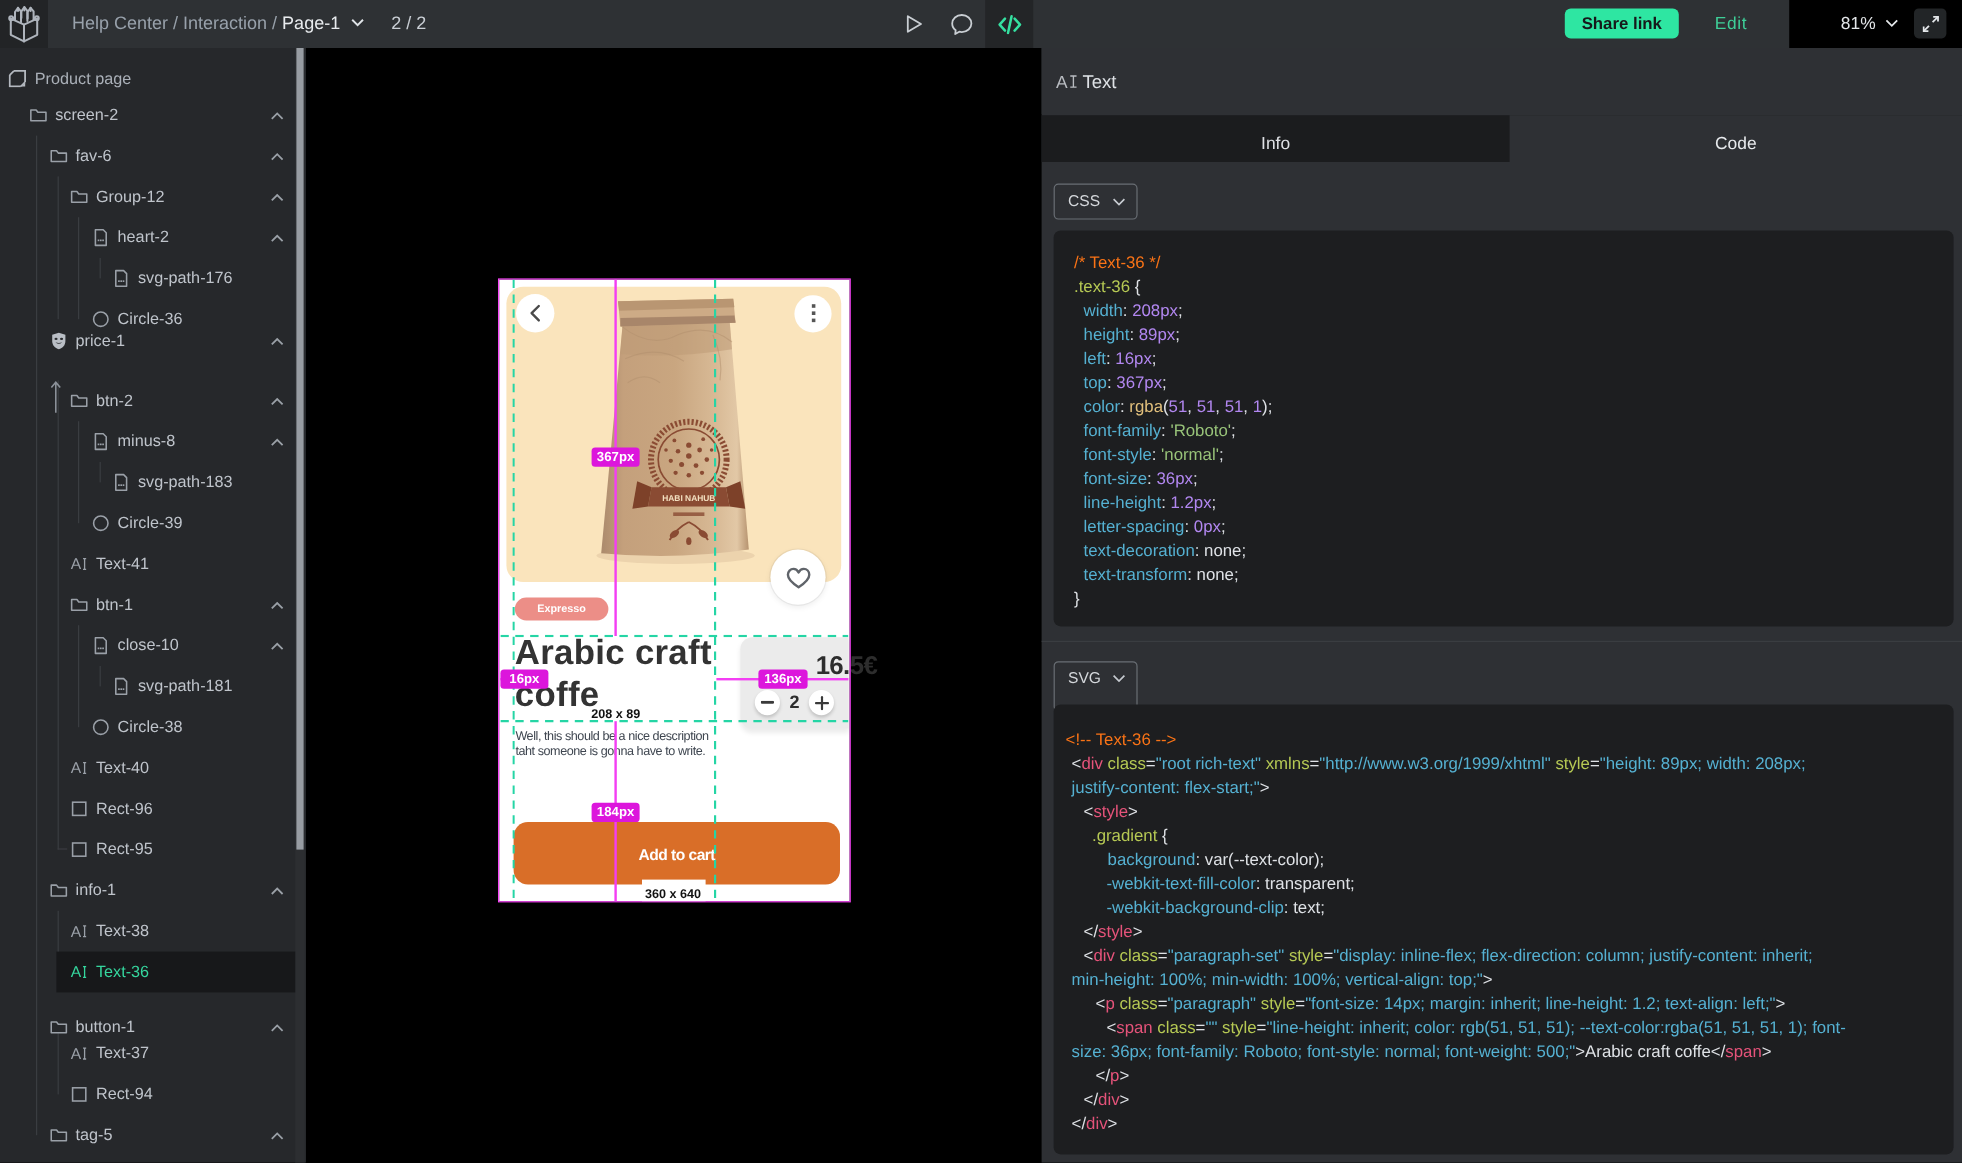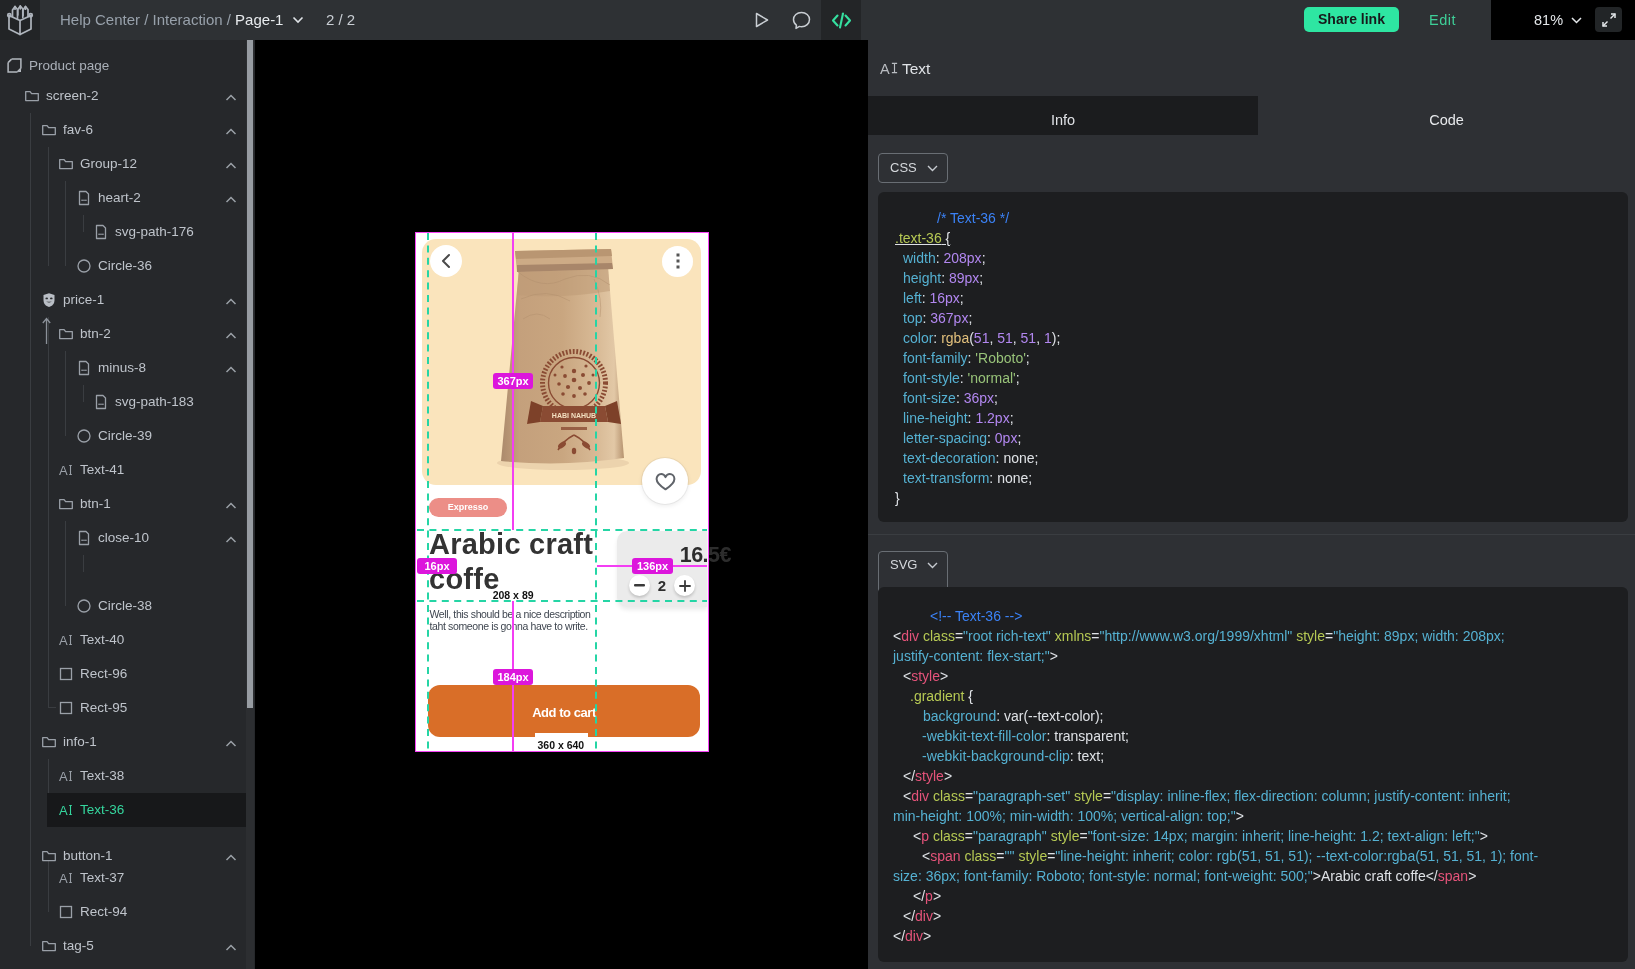--- a/index.html
+++ b/index.html
@@ -51,21 +51,21 @@
   #selborder { position:absolute; left:159.5px; top:191.5px; width:294px; height:520px; border:1.5px solid #f743f7; }
   
   #panel { position:absolute; left:868px; top:40px; width:767px; height:929px; background:#2e3034; }
   #phead { position:absolute; left:0; top:0; width:767px; height:55px; background:#2e3034; }
   #ptabs { position:absolute; left:0; top:56px; width:767px; height:39px; background:#1b1c1e; }
   #tab-code { position:absolute; left:390px; top:0; width:377px; height:39px; background:#2e3034; }
   .tabtxt { font-size:14.5px; color:#e8eaed; text-align:center; line-height:49px; }
   .sel-box { position:absolute; width:70px; height:30px; border:1px solid #696e74; border-radius:4px; color:#d5d8dc; font-size:13px; }
   .codeblock { position:absolute; left:10px; width:750px; background:#1d1e20; border-radius:6px; font-size:14px; line-height:20px; color:#dfe2e6; }
   .cl { padding-left:17px; white-space:pre; }
-  .c-com { color:#3b82f6;margin-left:42px; }
+  .c-com { color:#f97316; }
   .c-sel { color:#b6c954; }
   .c-prop { color:#55b1d2; }
   .c-num { color:#b287f0; }
   .c-fn { color:#e2c07c; }
   .c-str { color:#98c379; }
   .c-tag { color:#e5537a; }
   .c-attr { color:#b6c954; }
   .c-val { color:#55b1d2; }
 </style>
 </head>
@@ -339,21 +339,21 @@
             </g>
           </svg></span>
         <span class="nm" style="left:115px;">svg-path-176</span>
       </div>
     <div class="row" style="top:209px;">
         <span class="ic" style="left:76px;"><svg width="16" height="16" viewBox="0 0 16 16">
             <circle cx="8" cy="8" r="6" fill="none" stroke="#9aa0a8" stroke-width="1.3"></circle>
           </svg></span>
         <span class="nm" style="left:98px;">Circle-36</span>
       </div>
-    <div class="row" style="top:243px;">
+    <div class="row" style="top:227px;">
         <span class="ic" style="left:41px;"><svg width="16" height="16" viewBox="0 0 16 16">
             <path d="M8 1.2 L13.5 3 V8 C13.5 11.8 11.3 14.2 8 15 C4.7 14.2 2.5 11.8 2.5 8 V3 Z" fill="#b9bec5"></path>
             <g fill="#2a2c2f">
               <ellipse cx="5.7" cy="6.4" rx="1.3" ry="0.9"></ellipse>
               <ellipse cx="10.3" cy="6.4" rx="1.3" ry="0.9"></ellipse>
               <path d="M5.2 9.2 Q8 11.8 10.8 9.2 Q8 10.4 5.2 9.2 Z"></path>
             </g>
           </svg></span>
         <span class="nm" style="left:63px;">price-1</span>
         <span class="ch"><svg width="12" height="8" viewBox="0 0 12 8">
@@ -423,20 +423,31 @@
               <rect x="5.4" y="9.6" width="1.4" height="1.4"></rect>
               <rect x="7.3" y="9.6" width="1.4" height="1.4"></rect>
               <rect x="9.2" y="9.6" width="1.4" height="1.4"></rect>
             </g>
           </svg></span>
         <span class="nm" style="left:98px;">close-10</span>
         <span class="ch"><svg width="12" height="8" viewBox="0 0 12 8">
             <path d="M1.5 6 L6 1.5 L10.5 6" fill="none" stroke="#9aa0a7" stroke-width="1.5"></path>
           </svg></span>
       </div>
+    <div class="row" style="top:515px;">
+        <span class="ic" style="left:93px;"><svg width="16" height="16" viewBox="0 0 16 16">
+            <path d="M3.5 1.5 H10 L12.5 4 V14.5 H3.5 Z" fill="none" stroke="#9aa0a8" stroke-width="1.3" stroke-linejoin="round"></path>
+            <g fill="#9aa0a8">
+              <rect x="5.4" y="9.6" width="1.4" height="1.4"></rect>
+              <rect x="7.3" y="9.6" width="1.4" height="1.4"></rect>
+              <rect x="9.2" y="9.6" width="1.4" height="1.4"></rect>
+            </g>
+          </svg></span>
+        <span class="nm" style="left:115px;">svg-path-181</span>
+      </div>
     <div class="row" style="top:549px;">
         <span class="ic" style="left:76px;"><svg width="16" height="16" viewBox="0 0 16 16">
             <circle cx="8" cy="8" r="6" fill="none" stroke="#9aa0a8" stroke-width="1.3"></circle>
           </svg></span>
         <span class="nm" style="left:98px;">Circle-38</span>
       </div>
     <div class="row" style="top:583px;">
         <span class="ic" style="left:58px;"><svg width="16" height="16" viewBox="0 0 16 16">
             <text x="1" y="12.5" font-family="Liberation Sans" font-size="13" fill="#9aa0a8">A</text>
             <path d="M11.2 3.5 H13.8 M12.5 3.5 V12.5 M11.2 12.5 H13.8" stroke="#9aa0a8" stroke-width="1.1" fill="none"></path>
@@ -525,21 +536,21 @@
         </div>
     </div>
     <div class="sel-box" style="left:10px;top:113px;">
       <span style="position:absolute;left:11px;top:6px;">CSS</span>
       <svg style="position:absolute;right:9px;top:11px;" width="11" height="7" viewBox="0 0 11 7">
           <path d="M1 1 L5.5 5.5 L10 1" fill="none" stroke="#c6cad0" stroke-width="1.4"></path>
         </svg>
     </div>
     <div class="codeblock" style="top:152px;height:330px;padding-top:16px;">
       <div class="cl" style="padding-left:17px;"><span class="c-com">/* Text-36 */</span></div>
-      <div class="cl" style="padding-left:17px;text-decoration:underline;"><span class="c-sel">.text-36</span> {</div>
+      <div class="cl" style="padding-left:17px;"><span class="c-sel">.text-36</span> {</div>
       <div class="cl" style="padding-left:25px;"><span class="c-prop">width</span>: <span class="c-num">208px</span>;</div>
       <div class="cl" style="padding-left:25px;"><span class="c-prop">height</span>: <span class="c-num">89px</span>;</div>
       <div class="cl" style="padding-left:25px;"><span class="c-prop">left</span>: <span class="c-num">16px</span>;</div>
       <div class="cl" style="padding-left:25px;"><span class="c-prop">top</span>: <span class="c-num">367px</span>;</div>
       <div class="cl" style="padding-left:25px;"><span class="c-prop">color</span>: <span class="c-fn">rgba</span>(<span class="c-num">51</span>, <span class="c-num">51</span>, <span class="c-num">51</span>, <span class="c-num">1</span>);</div>
       <div class="cl" style="padding-left:25px;"><span class="c-prop">font-family</span>: <span class="c-str">'Roboto'</span>;</div>
       <div class="cl" style="padding-left:25px;"><span class="c-prop">font-style</span>: <span class="c-str">'normal'</span>;</div>
       <div class="cl" style="padding-left:25px;"><span class="c-prop">font-size</span>: <span class="c-num">36px</span>;</div>
       <div class="cl" style="padding-left:25px;"><span class="c-prop">line-height</span>: <span class="c-num">1.2px</span>;</div>
       <div class="cl" style="padding-left:25px;"><span class="c-prop">letter-spacing</span>: <span class="c-num">0px</span>;</div>

